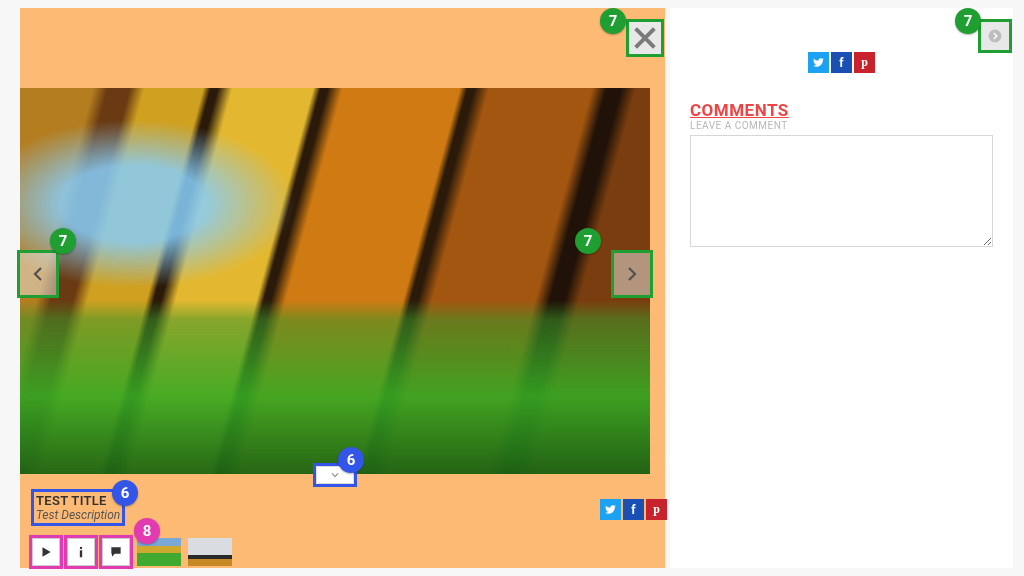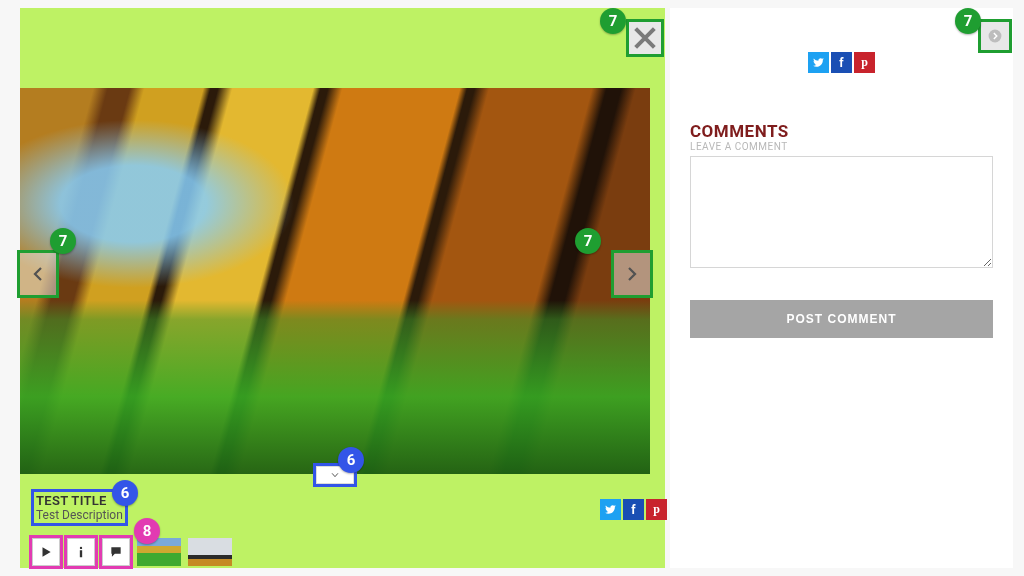--- a/index.html
+++ b/index.html
@@ -9,21 +9,21 @@
     width: 1024px;
     height: 576px;
     overflow: hidden;
     position: relative;
   }
   .stage {
     position: absolute;
     left: 20px; top: 8px;
     width: 645px;
     height: 560px;
-    background: #bef264;
+    background: #fdba74;
   }
   .close-btn {
     position: absolute;
     top: 14px; right: 4px;
     width: 32px; height: 32px;
     background: #e8e8e8;
     display: flex; align-items: center; justify-content: center;
     cursor: pointer;
     color: #7a7a7a;
     font-size: 20px;
@@ -71,21 +71,21 @@
     outline: 3px solid #3355e8;
   }
   .toggle-thumbs svg { width: 12px; height: 10px; stroke: #333; stroke-width: 2; fill: none; }
   .title-block {
     position: absolute;
     left: 14px; top: 484px;
     outline: 3px solid #3355e8;
     padding: 1px 2px;
   }
   .title-block .title { font-size: 13px; font-weight: 600; letter-spacing: 0.3px; color: #333; text-transform: uppercase; }
-  .title-block .desc { font-size: 12px; color: #555; }
+  .title-block .desc { font-size: 12px; color: #555; font-style: italic; }
   .share-row {
     position: absolute;
     left: 580px; top: 491px;
     display: flex; gap: 2px;
   }
   .share-row .sicon, .sicon {
     width: 21px; height: 21px;
     display: flex; align-items: center; justify-content: center;
     color: #fff; font-size: 12px; font-weight: 700;
     cursor: pointer;
@@ -136,23 +136,24 @@
     display: flex; align-items: center; justify-content: center;
     cursor: pointer;
     outline: 3px solid #1f9e31;
   }
   .side-collapse svg { width: 14px; height: 14px; fill: #888; }
   .side-share {
     display: flex; gap: 2px; justify-content: center;
     margin-top: 32px;
   }
   .comments-heading {
-    margin-top: 48px;
+    margin-top: 27px;
     font-size: 17px; font-weight: 700; letter-spacing: 0.5px;
-    color: #7f1d1d;
+    color: #ef4444;
+    text-decoration: underline;
   }
   .leave-label {
     font-size: 10px; letter-spacing: 0.5px;
     color: #b8b8b8;
   }
   .comment-box {
     margin-top: 4px;
     width: 100%; height: 112px;
     border: 1px solid #d6d6d6;
     resize: both;
@@ -270,21 +271,20 @@
         <span>f</span>
       </div>
     <div class="sicon pin">
         <span>p</span>
       </div>
   </div>
 
   <div class="comments-heading">COMMENTS</div>
   <div class="leave-label">LEAVE A COMMENT</div>
   <textarea class="comment-box" style=""></textarea>
-  <button class="post-btn">POST COMMENT</button>
 </div>
 
 <div class="badge green" style="left:600px; top:8px;">7</div>
 <div class="badge green" style="left:50px;  top:228px;">7</div>
 <div class="badge green" style="left:575px; top:228px;">7</div>
 <div class="badge green" style="left:955px; top:8px;">7</div>
 <div class="badge blue" style="left:338px; top:447px;">6</div>
 <div class="badge blue" style="left:112px; top:480px;">6</div>
 <div class="badge pink" style="left:134px; top:518px;">8</div>
 

